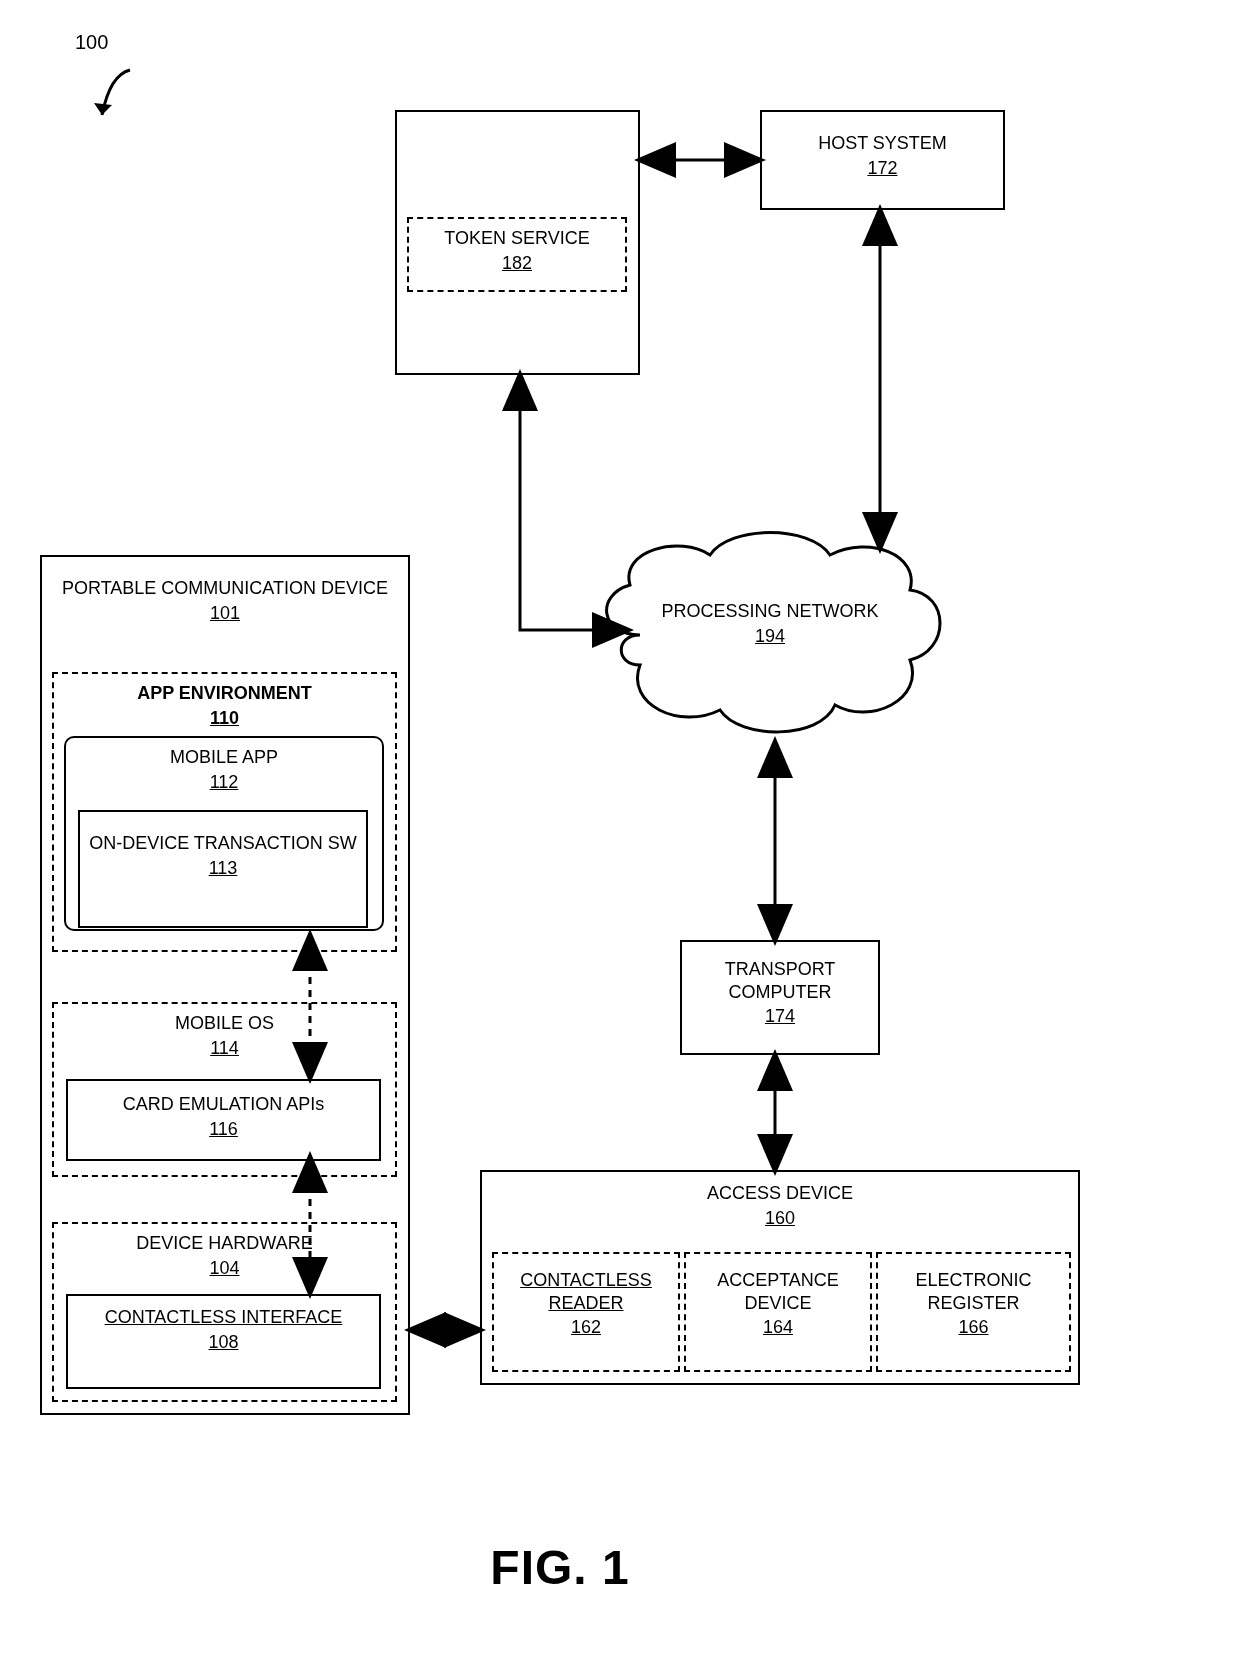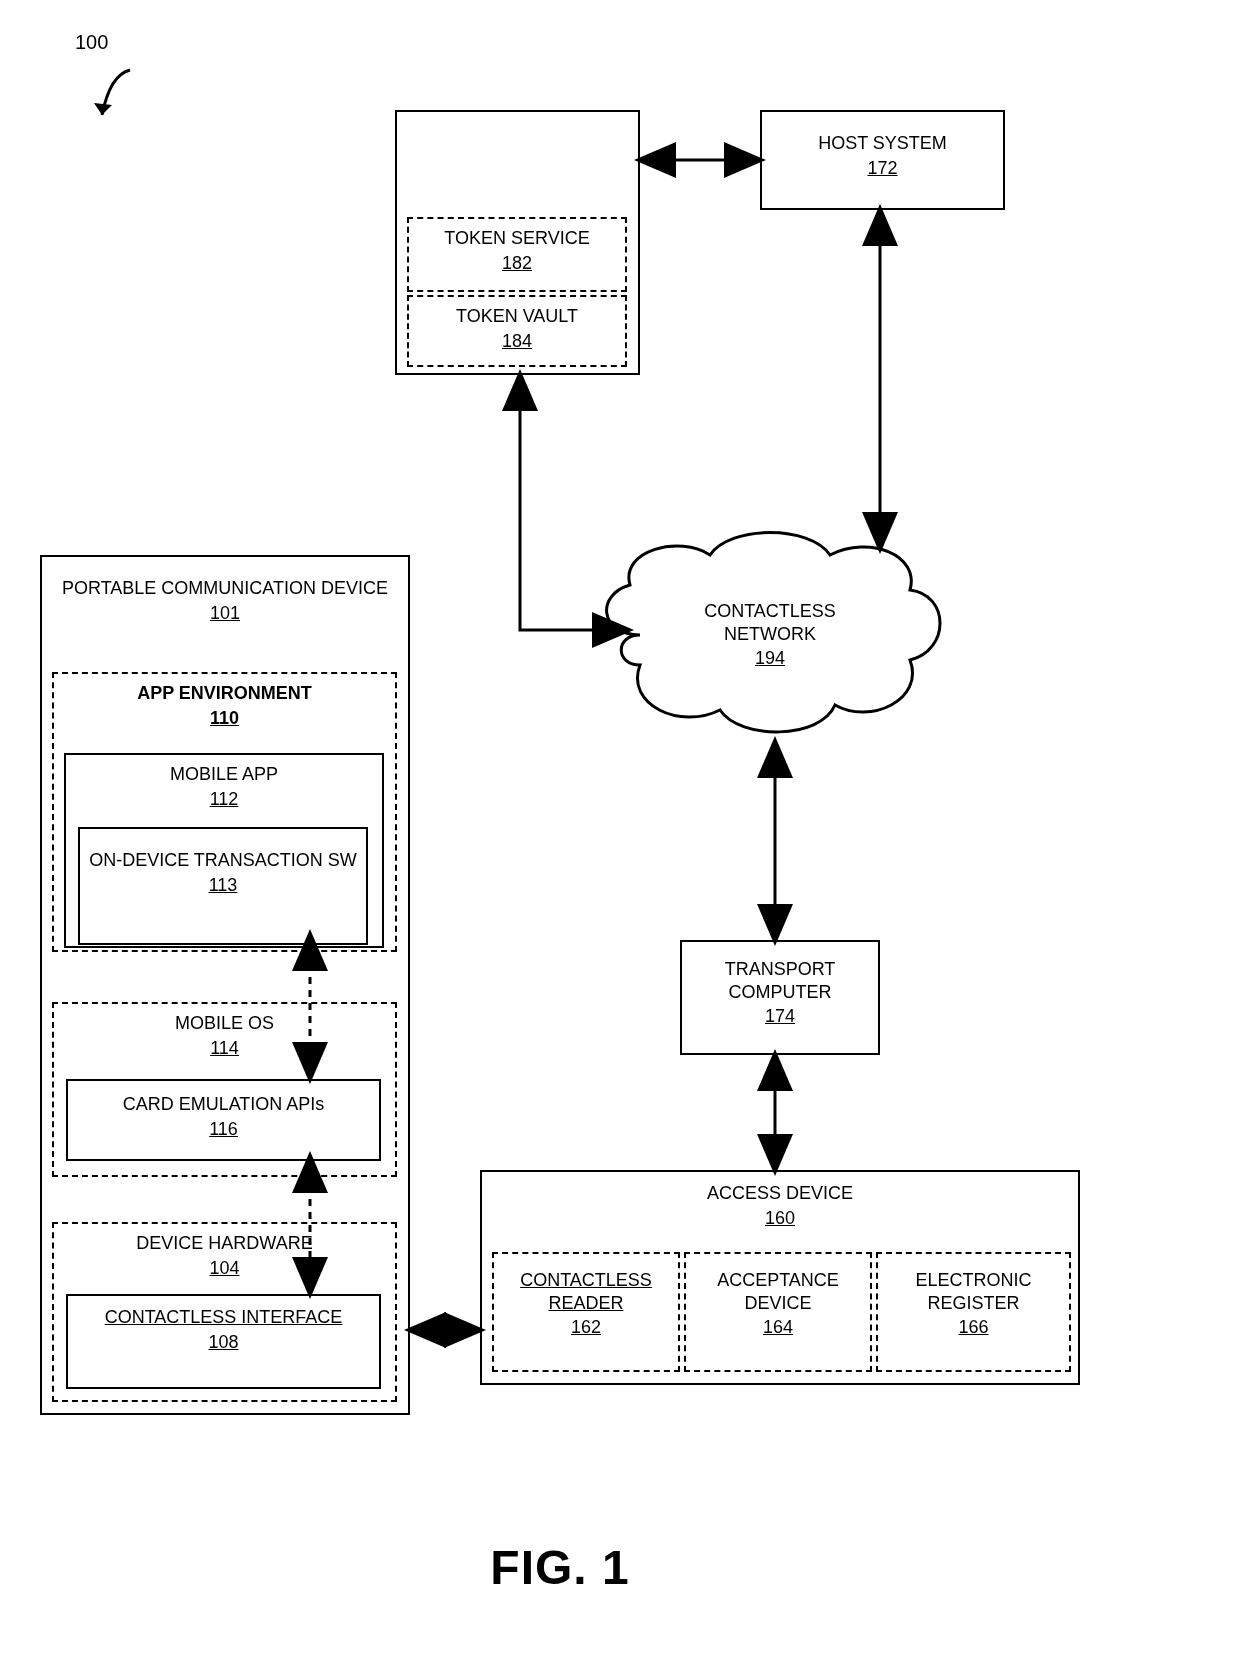--- a/index.html
+++ b/index.html
@@ -26,45 +26,41 @@
 <svg class="conn" style="left:90px; top:65px; width:60px; height:70px;">
   <path d="M 40 5 Q 20 10 12 50" stroke="#000" stroke-width="3" fill="none"></path>
   <polygon points="12,50 4,38 22,40" fill="#000"></polygon>
 </svg>
 
 <div class="abs box-solid" style="left:395px; top:110px; width:245px; height:265px;">
   <div class="box-dashed abs lbl" style="left:10px; top:105px; width:220px; height:75px; padding-top:8px;">
     <div>TOKEN SERVICE</div>
     <div class="ref">182</div>
   </div>
-  <div class="box-dashed abs lbl" style="left:10px; top:183px; width:220px; height:72px; padding-top:8px;">
-    <div>TOKEN VAULT</div>
-    <div class="ref">184</div>
-  </div>
 </div>
 
 <div class="abs box-solid lbl" style="left:760px; top:110px; width:245px; height:100px; padding-top:20px;">
   <div>HOST SYSTEM</div>
   <div class="ref">172</div>
 </div>
 
 <svg class="conn" style="left:580px; top:515px; width:380px; height:250px;">
   <path d="M 60 120
            C 20 120 15 80 50 70
            C 40 35 100 20 130 40
            C 150 10 230 10 250 40
            C 290 20 340 40 330 75
            C 370 80 370 135 330 145
            C 345 185 290 210 255 190
            C 240 225 160 225 140 195
            C 100 215 45 190 60 150
            C 35 150 35 120 60 120 Z" stroke="#000" stroke-width="3" fill="#fff"></path>
 </svg>
 <div class="abs lbl" style="left:660px; top:600px; width:220px;">
-  <div>CONTACTLESS NETWORK</div>
+  <div>PROCESSING NETWORK</div>
   <div class="ref">194</div>
 </div>
 
 <div class="abs box-solid lbl" style="left:680px; top:940px; width:200px; height:115px; padding-top:16px;">
   <div>TRANSPORT COMPUTER</div>
   <div class="ref">174</div>
 </div>
 
 <div class="abs box-solid" style="left:480px; top:1170px; width:600px; height:215px;">
   <div class="lbl" style="padding-top:10px;">
@@ -89,21 +85,21 @@
   <div class="lbl" style="padding-top:20px;">
     <div>PORTABLE COMMUNICATION DEVICE</div>
     <div class="ref">101</div>
   </div>
 
   <div class="box-dashed abs" style="left:10px; top:115px; width:345px; height:280px;">
     <div class="lbl" style="padding-top:8px;font-weight:bold;">
       <div>APP ENVIRONMENT</div>
       <div class="ref">110</div>
     </div>
-    <div class="box-solid abs" style="left:10px; top:79px; width:320px; height:195px;">
+    <div class="box-solid abs" style="left:10px; top:62px; width:320px; height:195px;border-radius:10px;">
       <div class="lbl" style="padding-top:8px;">
         <div>MOBILE APP</div>
         <div class="ref">112</div>
       </div>
       <div class="box-solid abs lbl" style="left:12px; top:72px; width:290px; height:118px; padding-top:20px;">
         <div>ON-DEVICE TRANSACTION SW</div>
         <div class="ref">113</div>
       </div>
     </div>
   </div>

